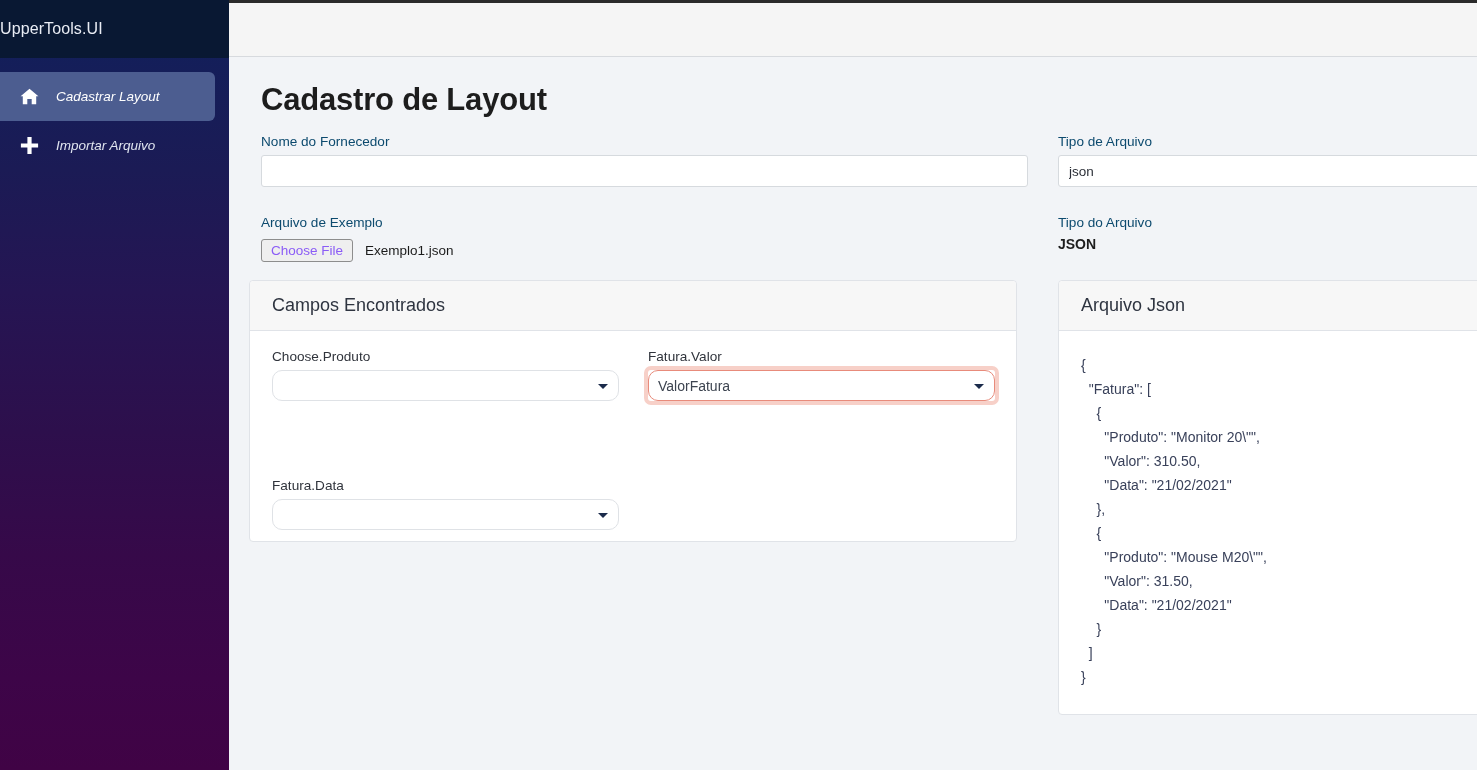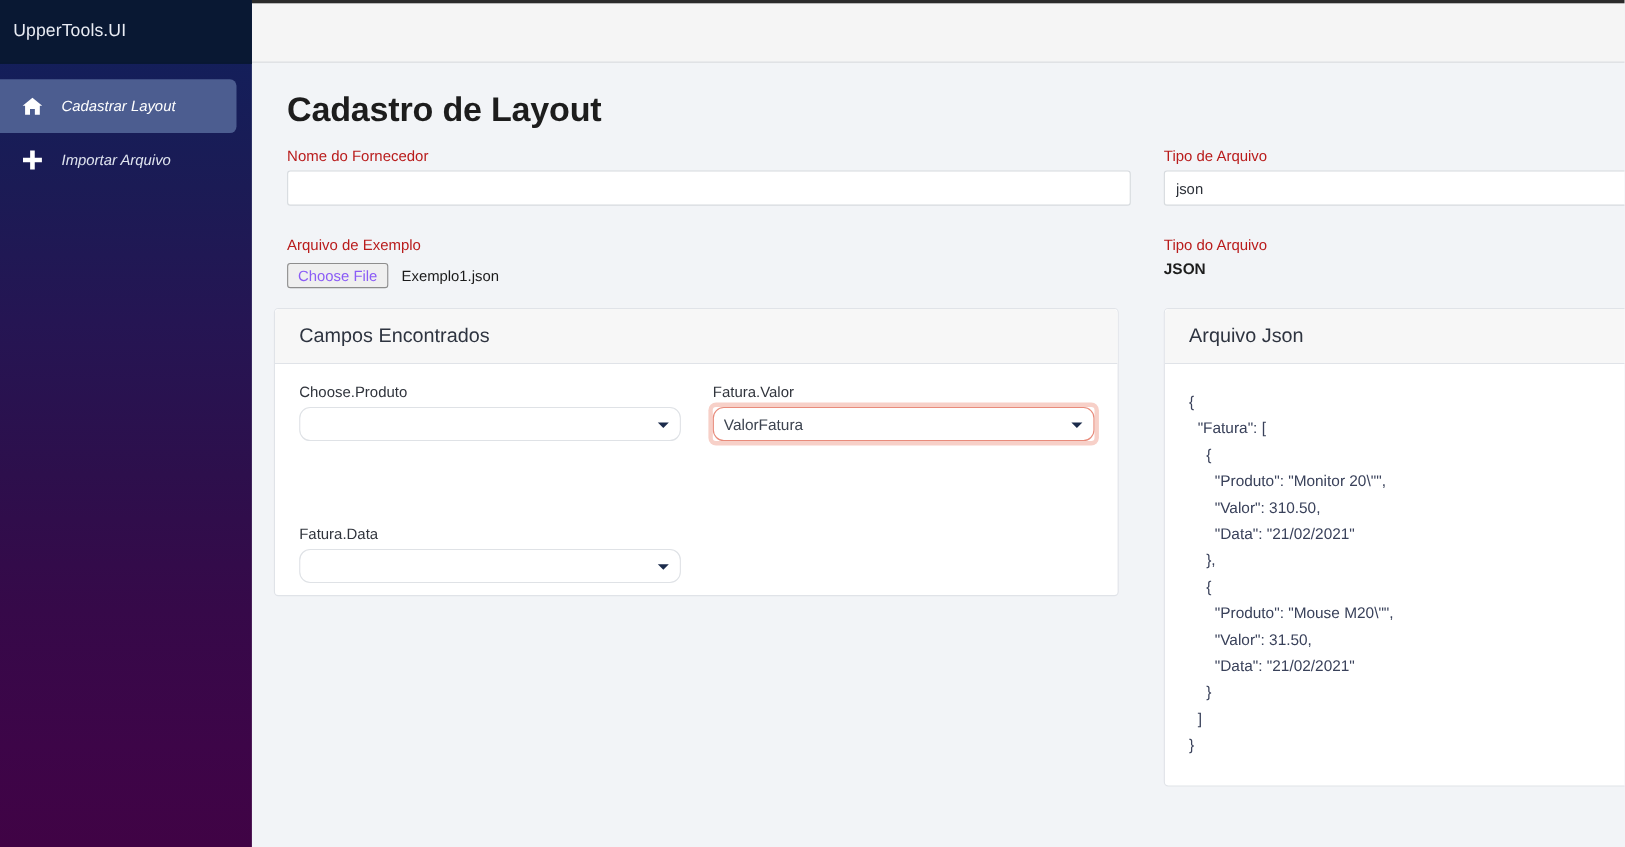--- a/index.html
+++ b/index.html
@@ -116,21 +116,21 @@
     margin: 10px 0 16px 0;
     letter-spacing: -.2px;
   }
 
   .form-row {
     position: relative;
     width: 1216px;
   }
   .field-label {
     font-size: 13.6px;
-    color: #b91c1c;
+    color: #0c4a6e;
     margin-bottom: 5px;
     line-height: 1.2;
   }
   .text-input {
     width: 767px;
     height: 32px;
     background: #ffffff;
     border: 1px solid #d6dade;
     border-radius: 3px;
     font-size: 13.5px;
@@ -284,21 +284,21 @@
     white-space: pre;
   }
 </style>
 </head>
 <body>
 
 <div id="app">
 
   <div id="sidebar">
     <div id="brand">
-      <span class="brand-text" style="margin-left:12px;padding-left:0;">UpperTools.UI</span>
+      <span class="brand-text" style="margin-left:0;padding-left:0;">UpperTools.UI</span>
     </div>
     <div id="navwrap">
 
       <div class="nav-item active">
         <span class="nav-icon">
           <svg width="19" height="17" viewBox="0 0 19 17">
             <path d="M9.5 0.8 L18.4 8.2 L16.2 8.2 L16.2 16.3 L11.7 16.3 L11.7 11.0 L7.3 11.0 L7.3 16.3 L2.8 16.3 L2.8 8.2 L0.6 8.2 Z" fill="#ffffff"></path>
           </svg>
         </span>
         <span class="nav-label">Cadastrar Layout</span>

